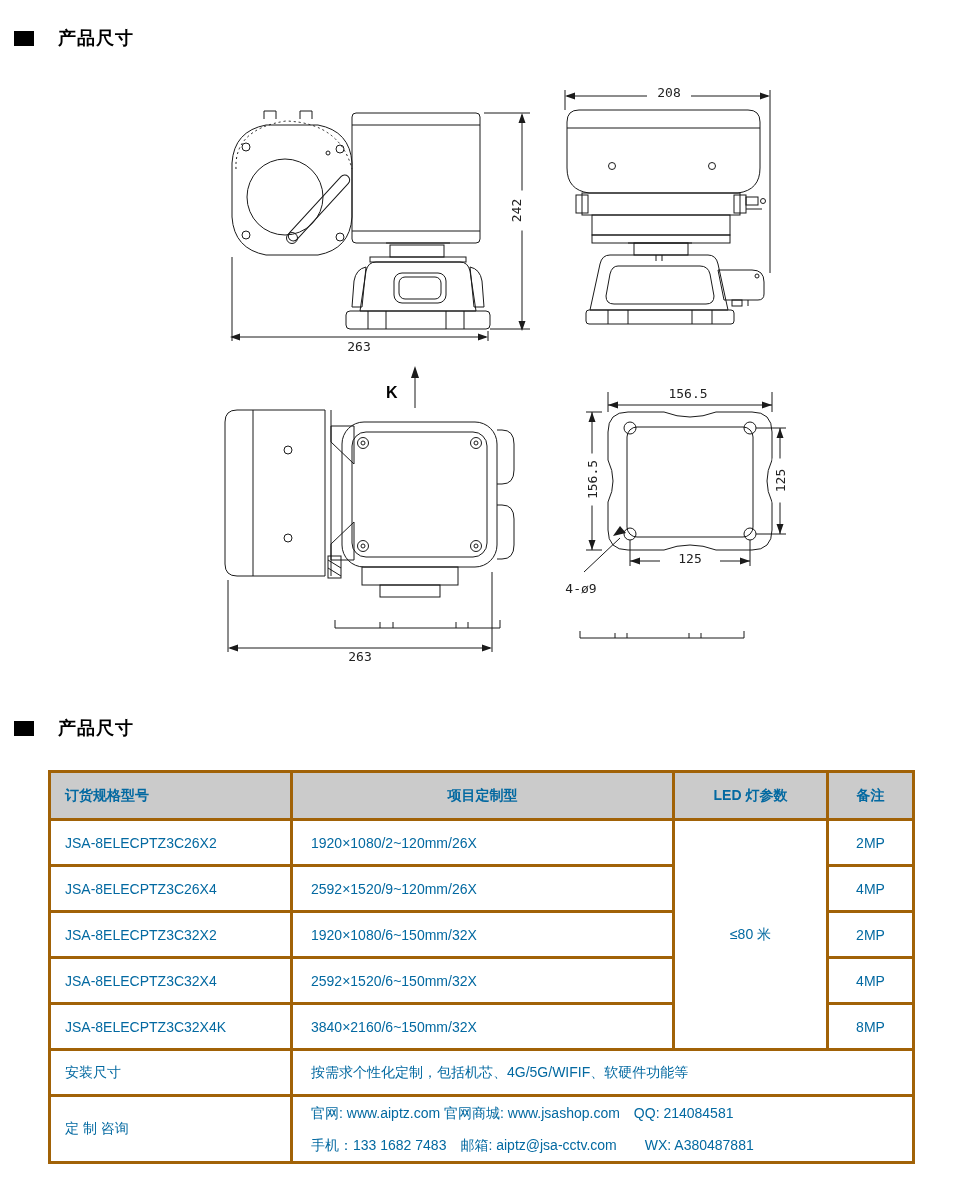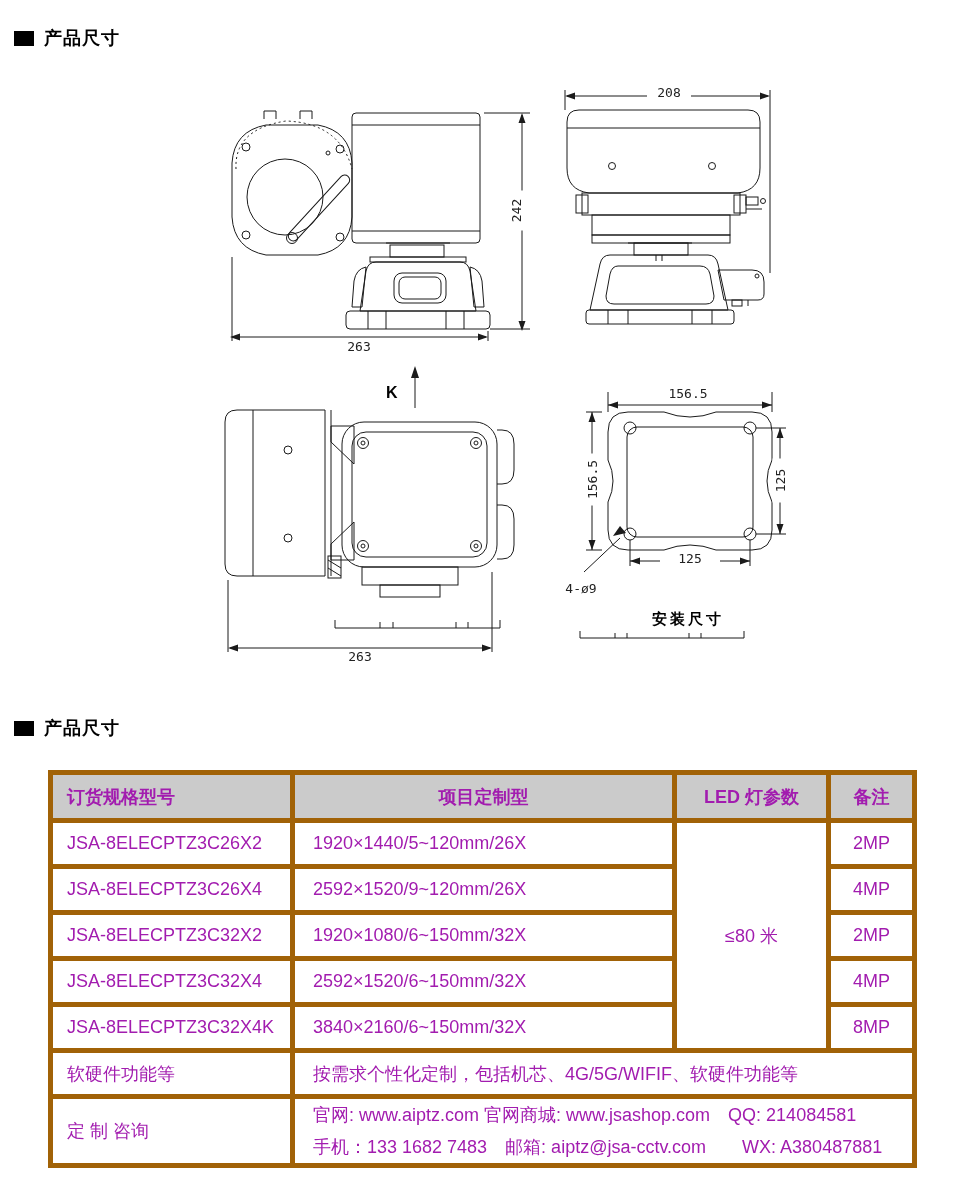--- a/index.html
+++ b/index.html
@@ -1,36 +1,36 @@
 <!DOCTYPE html>
 <html><head>
 <meta charset="utf-8">
 <style>
   *{margin:0;padding:0;box-sizing:border-box}
   html,body{background:#ffffff}
   body{width:960px;height:1202px;position:relative;overflow:hidden;
        font-family:"Liberation Sans","DejaVu Sans",sans-serif;color:#000}
 
-  .section-header{position:absolute;left:14px;display:flex;align-items:center;gap:10px}
+  .section-header{position:absolute;left:14px;display:flex;align-items:center;gap:24px}
   .sq{width:20px;height:15px;background:#000;display:inline-block}
   .section-title{font-size:18px;font-weight:bold;letter-spacing:1px}
 
   .drawing{position:absolute}
   .drawing svg{position:absolute;left:0;top:0;stroke:#1b1b1b;fill:none;stroke-width:1}
   .drawing svg .arr{fill:#1b1b1b;stroke:none}
   .dim{position:absolute;font-family:"DejaVu Sans Mono","Liberation Mono",monospace;
        font-size:13px;color:#222;text-align:center;background:#fff;line-height:15px}
   .dim-v{transform:rotate(-90deg)}
   .klabel{position:absolute;font-weight:bold;font-size:16px;color:#000}
   .caption{position:absolute;left:0;width:100%;text-align:center;font-weight:bold;
            font-size:15px;letter-spacing:3px;color:#000}
 
   .order-table{position:absolute;left:48px;top:770px;width:864px;border-collapse:collapse;
                table-layout:fixed;border:2px solid #383838}
-  .order-table th,.order-table td{border:5px solid #a16207;font-size:18px;color:#a21caf;
+  .order-table th,.order-table td{border:3px solid #a16207;font-size:14px;color:#0369a1;
                text-align:center;vertical-align:middle;overflow:hidden}
   .order-table thead tr{height:48px}
   .order-table thead th{background:#cbcbcb;font-weight:bold}
   .order-table tbody tr{height:46px}
   .al{text-align:left !important;padding-left:14px}
   .cam{text-align:left !important;padding-left:18px}
   tr.contact{height:74px}
   .contact-cell div{line-height:32px}
 </style>
 </head>
@@ -185,21 +185,20 @@
     <path d="M72 191 H 192 M72 170 V 196 M192 170 V 196"></path>
     <path class="arr" d="M72 191 l10 -3.5 v7 z M192 191 l-10 -3.5 v7 z"></path>
 
     <path d="M22 268 H 186 M22 261 V 268 M57 263 V 268 M69 263 V 268 M131 263 V 268 M143 263 V 268 M186 261 V 268"></path>
   </svg>
   <span class="dim" style="left:95px;top:16px;width:70px">156.5</span>
   <span class="dim dim-v" style="left:8px;top:102px;width:52px">156.5</span>
   <span class="dim dim-v" style="left:200px;top:103px;width:44px">125</span>
   <span class="dim" style="left:102px;top:181px;width:60px">125</span>
   <span class="dim" style="left:0px;top:211px;width:46px">4-ø9</span>
-  <span class="caption" style="top:240px">安装尺寸</span>
 </div>
 
 <div class="section-header" style="top:716px">
   <span class="sq"></span>
   <span class="section-title">产品尺寸</span>
 </div>
 
 <table class="order-table">
   <colgroup>
     <col style="width:242px">
@@ -211,21 +210,21 @@
     <tr>
       <th class="al">订货规格型号</th>
       <th>项目定制型</th>
       <th>LED 灯参数</th>
       <th>备注</th>
     </tr>
   </thead>
   <tbody>
     <tr>
       <td class="al">JSA-8ELECPTZ3C26X2</td>
-      <td class="cam">1920×1440/5~120mm/26X</td>
+      <td class="cam">1920×1080/2~120mm/26X</td>
       <td rowspan="5">≤80 米</td>
       <td>2MP</td>
     </tr>
     <tr>
       <td class="al">JSA-8ELECPTZ3C26X4</td>
       <td class="cam">2592×1520/9~120mm/26X</td>
       <td>4MP</td>
     </tr>
     <tr>
       <td class="al">JSA-8ELECPTZ3C32X2</td>
@@ -236,21 +235,21 @@
       <td class="al">JSA-8ELECPTZ3C32X4</td>
       <td class="cam">2592×1520/6~150mm/32X</td>
       <td>4MP</td>
     </tr>
     <tr>
       <td class="al">JSA-8ELECPTZ3C32X4K</td>
       <td class="cam">3840×2160/6~150mm/32X</td>
       <td>8MP</td>
     </tr>
     <tr>
-      <td class="al">软硬件功能等</td>
+      <td class="al">安装尺寸</td>
       <td class="cam" colspan="3">按需求个性化定制，包括机芯、4G/5G/WIFIF、软硬件功能等</td>
     </tr>
     <tr class="contact">
       <td class="al">定 制 咨询</td>
       <td class="cam contact-cell" colspan="3">
         <div>官网: www.aiptz.com 官网商城: www.jsashop.com　QQ: 214084581</div>
         <div>手机：133 1682 7483　邮箱: aiptz@jsa-cctv.com　　WX: A380487881</div>
       </td>
     </tr>
   </tbody>

